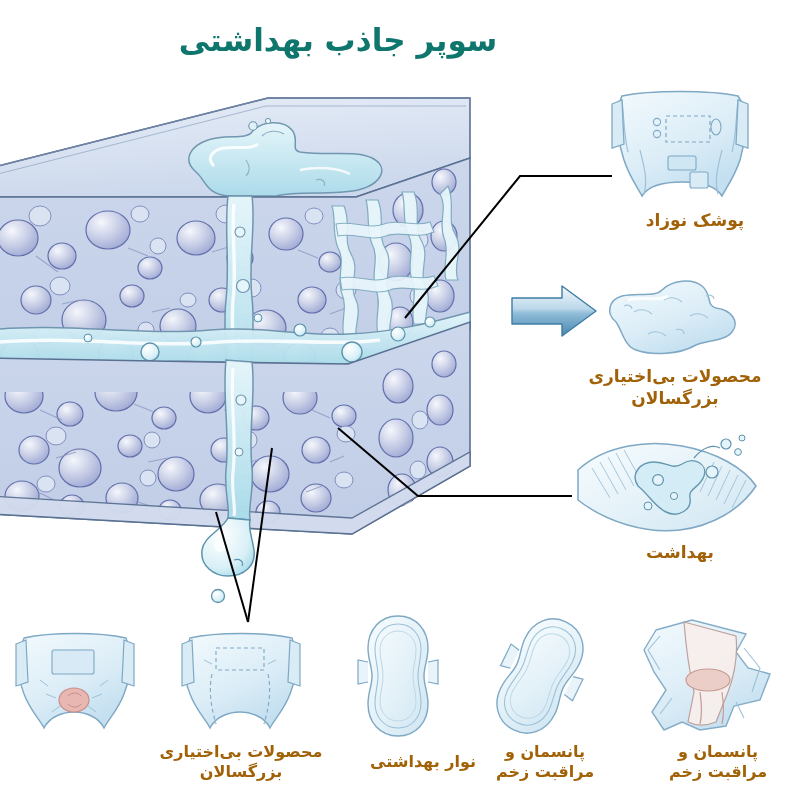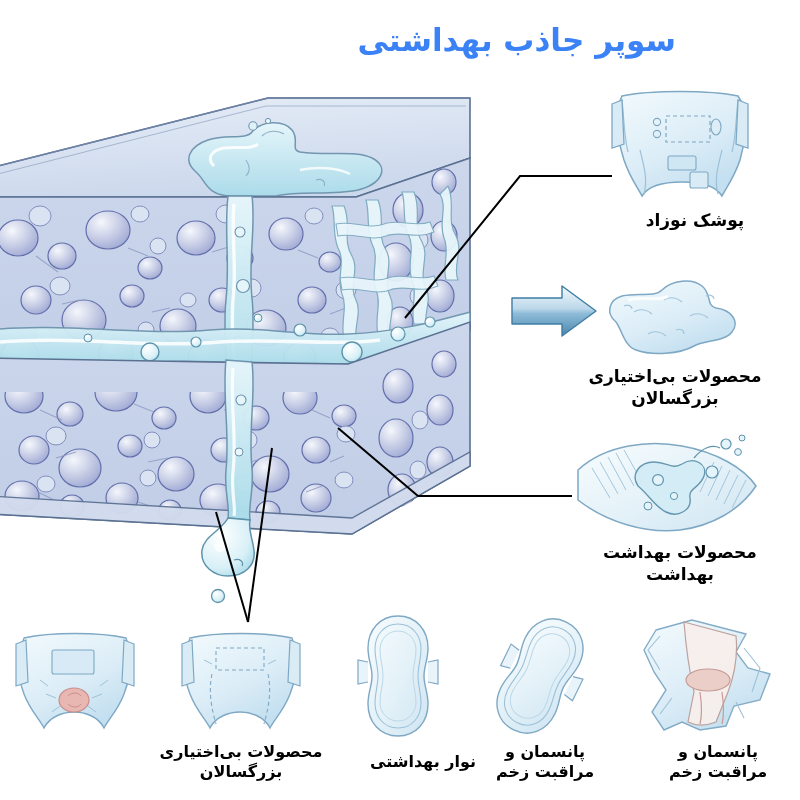--- a/index.html
+++ b/index.html
@@ -8,33 +8,34 @@
     background:#ffffff;
     font-family:"DejaVu Sans", sans-serif;
     position:relative;
     overflow:hidden;
   }
   #stage { position:absolute; inset:0; width:800px; height:800px; }
 
   .title {
     position:absolute;
     top:22px; left:0; width:676px;
+    text-align:center;
     font-size:31px;
     font-weight:bold;
-    color:#3b82f6;
+    color:#0f766e;
     direction:rtl;
     letter-spacing:0px;
   }
 
   .lbl {
     position:absolute;
     direction:rtl;
     text-align:center;
     font-weight:bold;
-    color:#000000;
+    color:#a16207;
     line-height:1.28;
   }
   .lbl-right { font-size:17px; }
   .lbl-bottom { font-size:16px; }
 
   svg.art { position:absolute; inset:0; width:800px; height:800px; overflow:visible; }
   .leader { stroke:#000; stroke-width:2; fill:none; }
 </style>
 </head>
 <body>
@@ -478,21 +479,20 @@
   </svg>
 
   <div class="lbl lbl-right" style="left:600px; top:210px; width:190px;">پوشک نوزاد</div>
 
   <div class="lbl lbl-right" style="left:560px; top:366px; width:230px;">
     <div>محصولات بی‌اختیاری</div>
     <div>بزرگسالان</div>
   </div>
 
   <div class="lbl lbl-right" style="left:570px; top:542px; width:220px;">
-    <div>محصولات بهداشت</div>
     <div>بهداشت</div>
   </div>
 
   <div class="lbl lbl-bottom" style="left:10px; top:778px; width:130px;margin-top:25px;">
     <div>پوشک</div>
   </div>
 
   <div class="lbl lbl-bottom" style="left:142px; top:742px; width:198px;">
     <div>محصولات بی‌اختیاری</div>
     <div>بزرگسالان</div>

